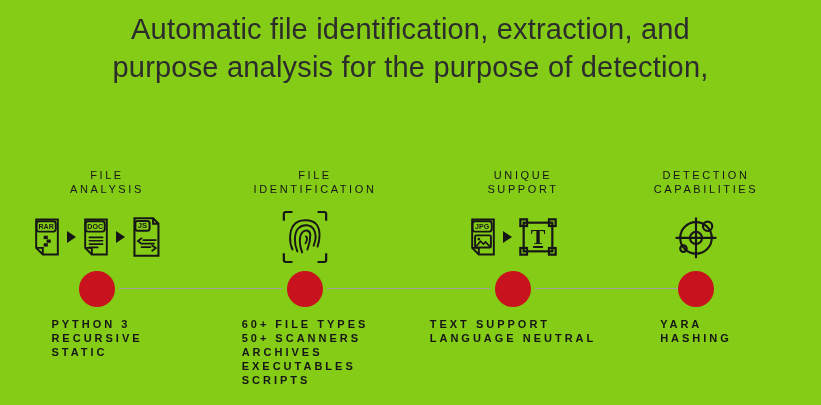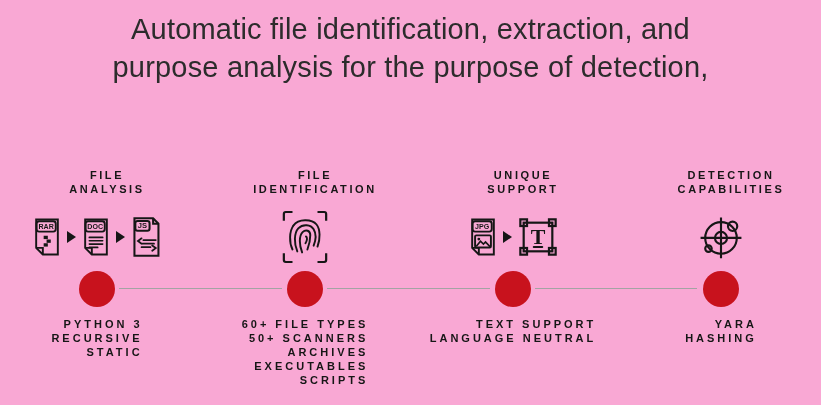--- a/index.html
+++ b/index.html
@@ -7,60 +7,60 @@
     --line-gray:#A3A3A3;
     --ink:#161616;
     --title-ink:#2C2C2C;
   }
   *{box-sizing:border-box;}
   html,body{margin:0;padding:0;background:#ffffff;}
   .canvas{
     position:relative;
     width:821px;height:405px;
     overflow:hidden;
-    background:#f9a8d4;
+    background:#84cc16;
     font-family:"Liberation Sans", sans-serif;
   }
   .title{
     position:absolute;top:10px;left:0;right:0;
     text-align:center;
     font-size:29px;line-height:38px;
     font-weight:300;
     letter-spacing:0.2px;
     color:var(--title-ink,#2C2C2C);
   }
   .tl-seg{
     position:absolute;top:288px;height:1px;
     background:var(--line-gray,#A3A3A3);
   }
   .col{
     position:absolute;top:168px;width:200px;
     display:flex;flex-direction:column;align-items:center;
   }
   .col-header{
     height:28px;
-    font-size:11px;line-height:14px;font-weight:700;
+    font-size:11px;line-height:14px;font-weight:400;
     letter-spacing:2.6px;text-align:center;
     color:var(--ink,#161616);
     white-space:pre-line;
     display:flex;align-items:flex-end;justify-content:center;margin-left:20px;
   }
   .col-icons{
     height:62px;margin-top:10px;
     display:flex;align-items:center;justify-content:center;gap:5px;
   }
   .dot{
     width:36px;height:36px;border-radius:50%;
     margin-top:3px;
     background:var(--accent-red,#C8121D);
   }
   .col-label{
     margin-top:10px;
     font-size:11px;line-height:14px;font-weight:700;
-    letter-spacing:3px;text-align:right;
+    letter-spacing:3px;text-align:left;
     color:var(--ink,#161616);
     white-space:pre-line;
   }
   svg{display:block;}
   .stroke{stroke:var(--ink,#161616);fill:none;stroke-width:2.3;stroke-linejoin:miter;}
   .stroke-round{stroke:var(--ink,#161616);fill:none;stroke-width:2;stroke-linecap:round;}
   .fillink{fill:var(--ink,#161616);stroke:none;}
   .badge-text{
     font-family:"Liberation Sans", sans-serif;
     font-size:8.5px;font-weight:700;fill:var(--ink,#161616);
@@ -176,21 +176,21 @@
         <rect class="stroke" x="33.5" y="33.5" width="7" height="7" fill="#ffffff" stroke-width="2.2"></rect>
         <text class="t-glyph" x="22" y="29.5">T</text>
         <path class="stroke-round" d="M17.5 32.5 H26.5"></path>
       </svg>
     </div>
     <div class="dot"></div>
     <div class="col-label">TEXT SUPPORT
 LANGUAGE NEUTRAL</div>
   </div>
 
-  <div class="col" style="left:621px;">
+  <div class="col" style="left:596px;">
     <div class="col-header">DETECTION
 CAPABILITIES</div>
     <div class="col-icons">
       <svg width="52" height="56" viewBox="0 0 56 60">
         <circle class="stroke" cx="28" cy="31" r="17" stroke-width="3"></circle>
         <path class="stroke" d="M28 9 V53 M6 31 H50" stroke-width="3"></path>
         <circle class="stroke" cx="28" cy="31" r="6.5" stroke-width="3"></circle>
         <circle class="stroke" cx="40.5" cy="18.5" r="5" fill="#ffffff" stroke-width="3"></circle>
         <circle class="stroke" cx="14.5" cy="42.5" r="3.5" fill="#ffffff" stroke-width="2.6"></circle>
       </svg>

